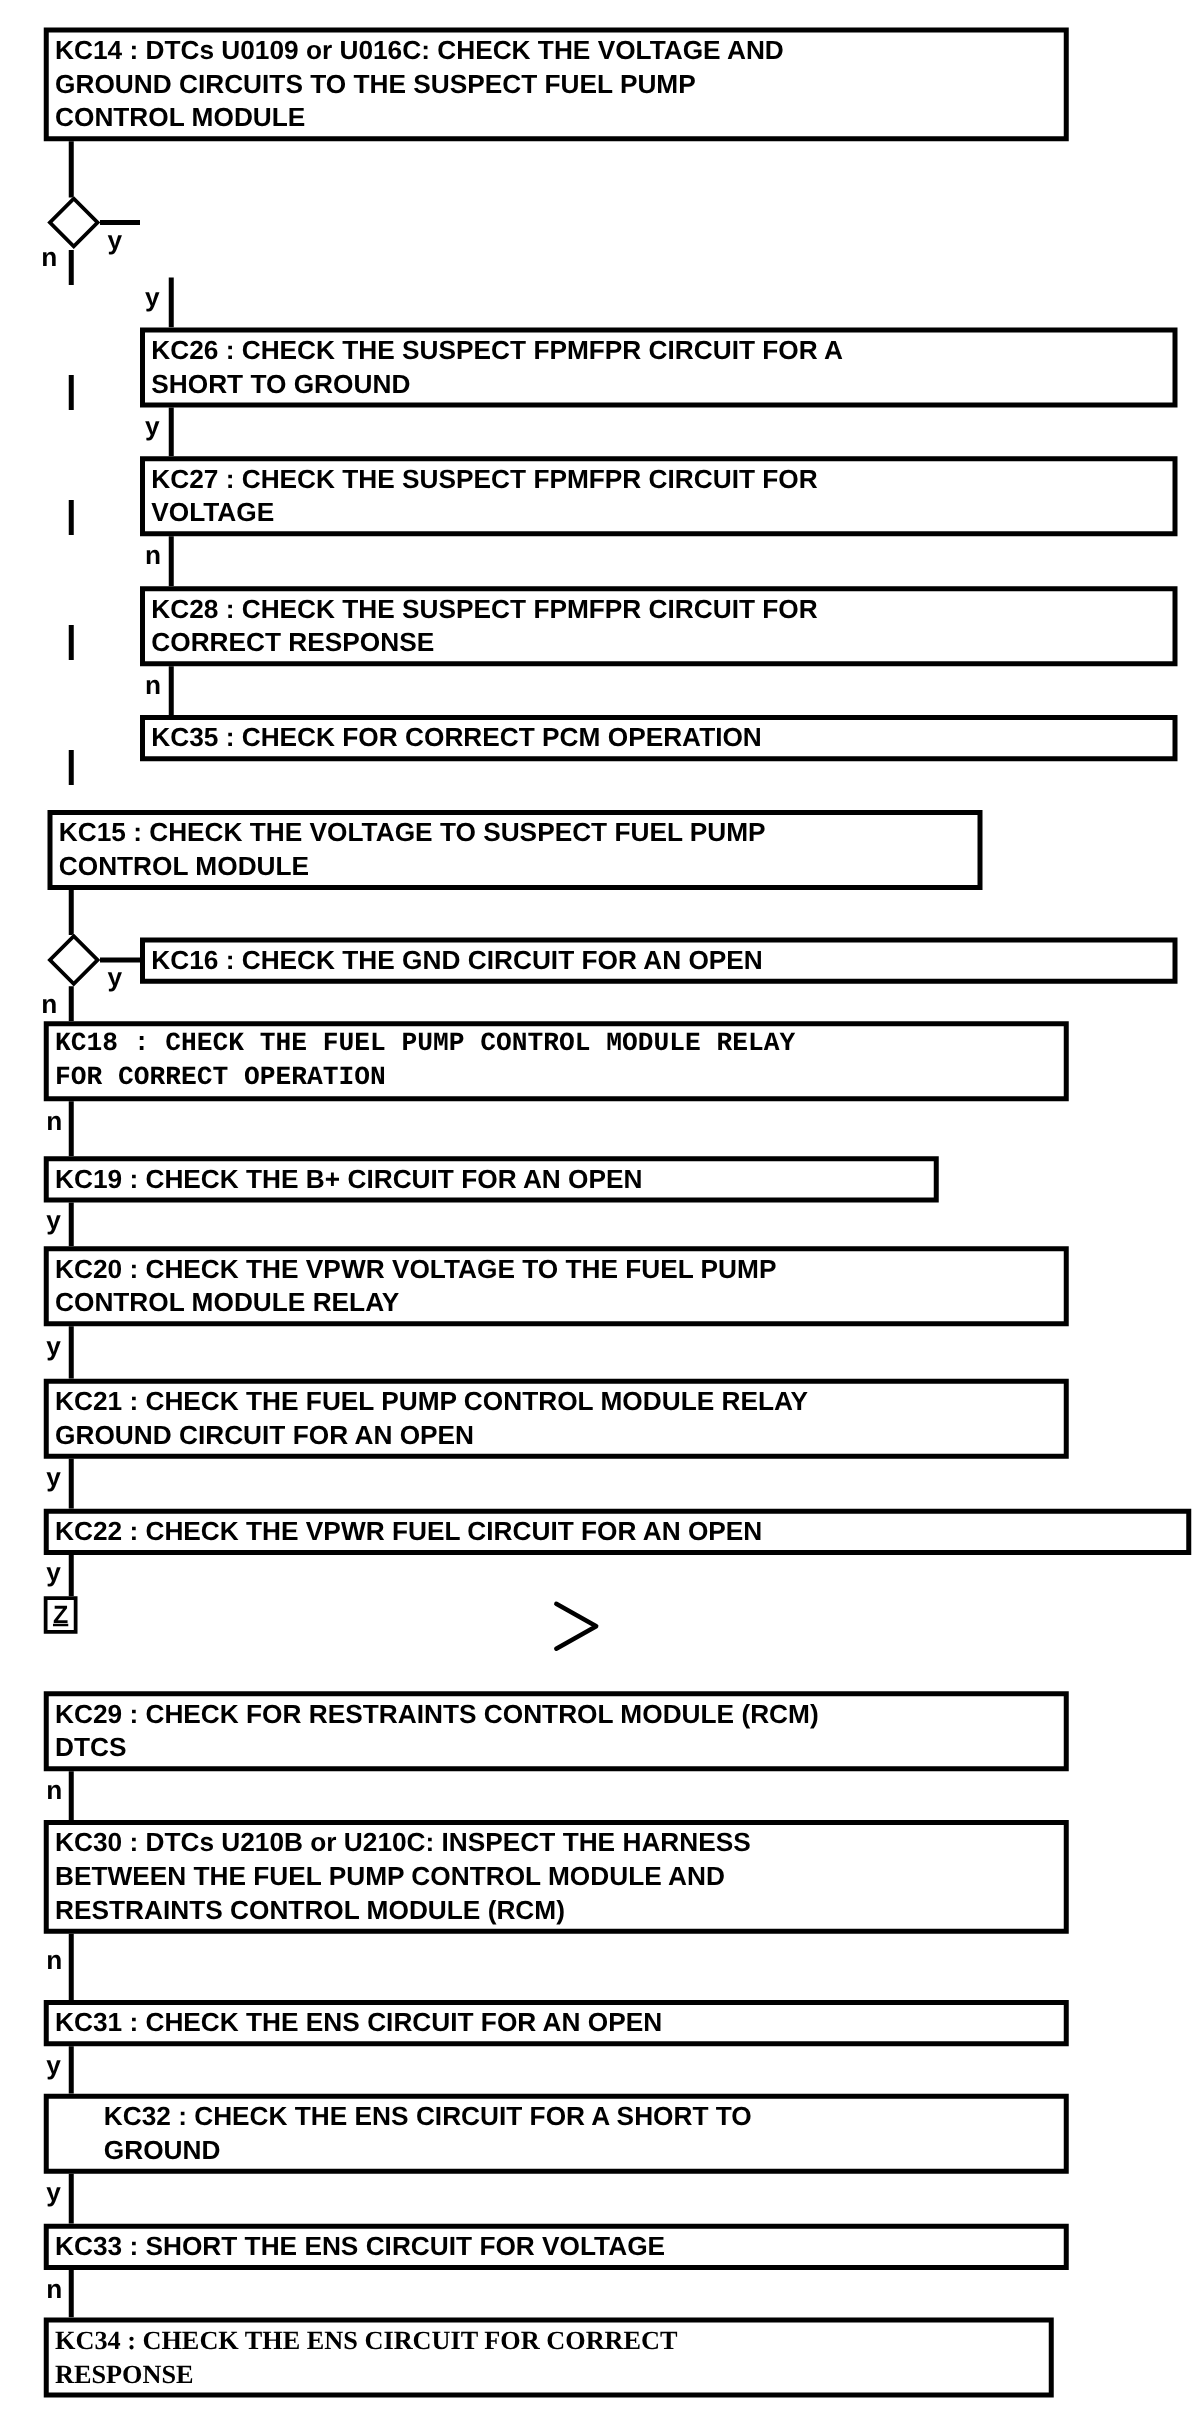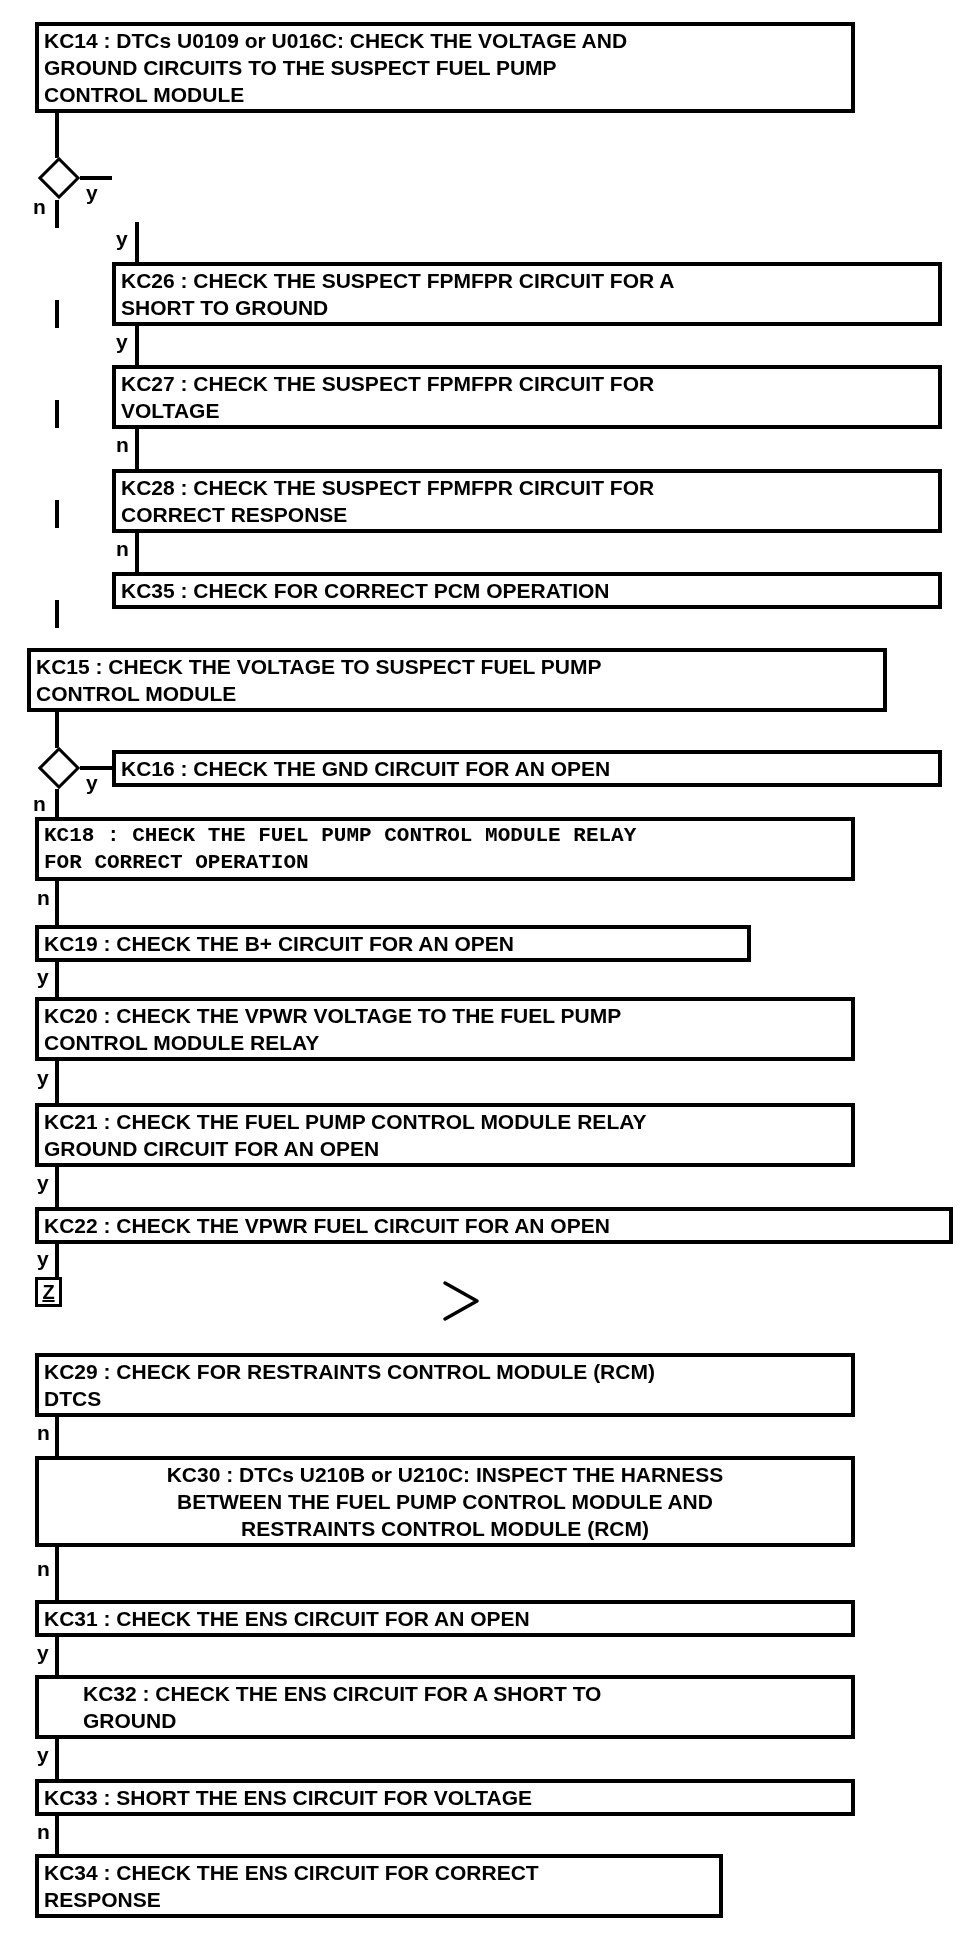--- a/index.html
+++ b/index.html
@@ -92,21 +92,21 @@
   <div class="blabel" style="left:116px; top:434px;">n</div>
 
   <div class="node" style="left:112px; top:469px; width:830px;">KC28 : CHECK THE SUSPECT FPMFPR CIRCUIT FOR
 CORRECT RESPONSE</div>
 
   <div class="vline" style="left:135px; top:533px; height:39px;"></div>
   <div class="blabel" style="left:116px; top:538px;">n</div>
 
   <div class="node" style="left:112px; top:572px; width:830px;">KC35 : CHECK FOR CORRECT PCM OPERATION</div>
 
-  <div class="node" style="left:27px; top:648px; width:860px;">KC15 : CHECK THE VOLTAGE TO SUSPECT FUEL PUMP
+  <div class="node" style="left:38px; top:648px; width:748px;">KC15 : CHECK THE VOLTAGE TO SUSPECT FUEL PUMP
 CONTROL MODULE</div>
 
   <div class="vline" style="left:55px; top:712px; height:36px;"></div>
 
   <div class="diamond" style="left:44px; top:753px;"></div>
   <div class="hline" style="left:80px; top:766px; width:32px;"></div>
   <div class="blabel" style="left:86px; top:772px;">y</div>
 
   <div class="node" style="left:112px; top:750px; width:830px;">KC16 : CHECK THE GND CIRCUIT FOR AN OPEN</div>
 
@@ -148,21 +148,21 @@
       <path d="M5 5 L37 23 L5 41" fill="none" stroke="#000000" stroke-width="3.5" stroke-linecap="round" stroke-linejoin="round"></path>
     </svg>
   </div>
 
   <div class="node" style="left:35px; top:1353px; width:820px;">KC29 : CHECK FOR RESTRAINTS CONTROL MODULE (RCM)
 DTCS</div>
 
   <div class="vline" style="left:55px; top:1417px; height:39px;"></div>
   <div class="blabel" style="left:37px; top:1422px;">n</div>
 
-  <div class="node" style="left:35px; top:1456px; width:820px;text-align:center;">KC30 : DTCs U210B or U210C: INSPECT THE HARNESS
+  <div class="node" style="left:35px; top:1456px; width:820px;">KC30 : DTCs U210B or U210C: INSPECT THE HARNESS
 BETWEEN THE FUEL PUMP CONTROL MODULE AND
 RESTRAINTS CONTROL MODULE (RCM)</div>
 
   <div class="vline" style="left:55px; top:1547px; height:53px;"></div>
   <div class="blabel" style="left:37px; top:1558px;">n</div>
 
   <div class="node" style="left:35px; top:1600px; width:820px;">KC31 : CHECK THE ENS CIRCUIT FOR AN OPEN</div>
 
   <div class="vline" style="left:55px; top:1637px; height:38px;"></div>
   <div class="blabel" style="left:37px; top:1642px;">y</div>
@@ -171,16 +171,16 @@
 GROUND</div>
 
   <div class="vline" style="left:55px; top:1739px; height:40px;"></div>
   <div class="blabel" style="left:37px; top:1744px;">y</div>
 
   <div class="node" style="left:35px; top:1779px; width:820px;">KC33 : SHORT THE ENS CIRCUIT FOR VOLTAGE</div>
 
   <div class="vline" style="left:55px; top:1816px; height:38px;"></div>
   <div class="blabel" style="left:37px; top:1821px;">n</div>
 
-  <div class="node" style="left:35px; top:1854px; width:688px;">KC34 : CHECK THE ENS CIRCUIT FOR CORRECT
+  <div class="node" style="left:35px; top:1854px; width:808px;font-family:Liberation Serif, serif;">KC34 : CHECK THE ENS CIRCUIT FOR CORRECT
 RESPONSE</div>
 
 </div>
 
 </body></html>

